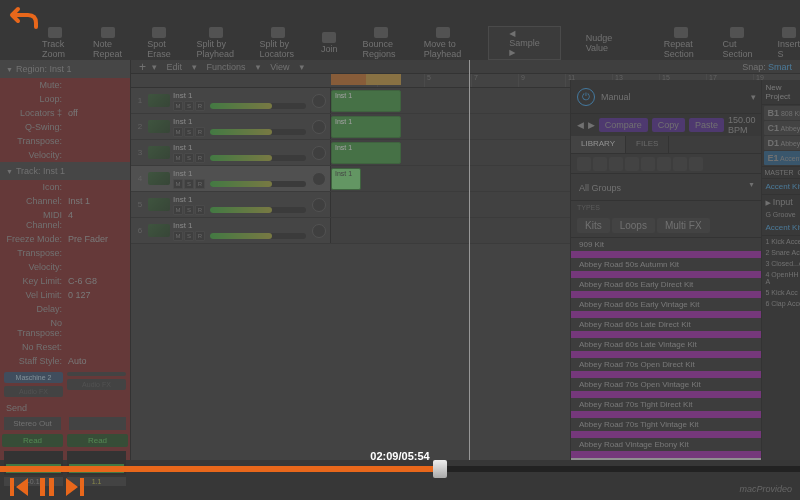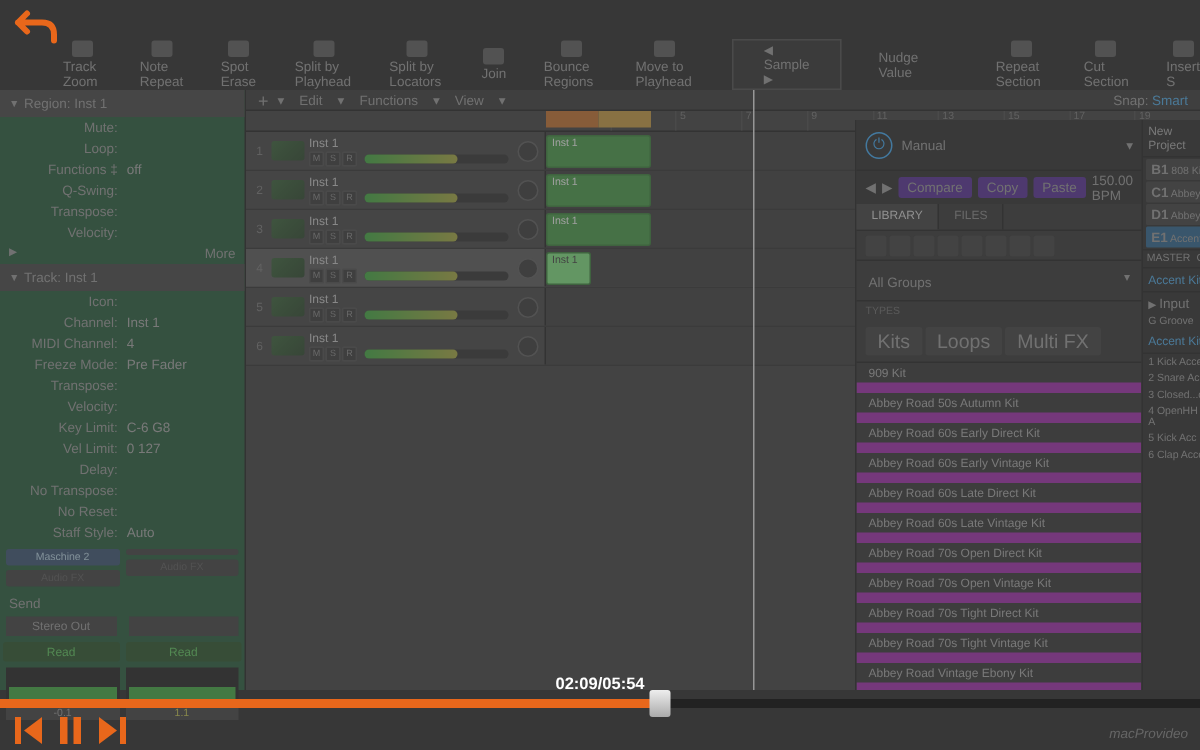--- a/index.html
+++ b/index.html
@@ -9,21 +9,21 @@
 .back-btn svg{width:36px;height:36px}
 
 .toolbar{position:absolute;top:28px;left:42px;right:0;height:30px;display:flex;gap:25px;align-items:center;font-size:7px;color:#888}
 .tool{display:flex;flex-direction:column;align-items:center;gap:1px}
 .tool-icon{width:14px;height:11px;background:#555;border-radius:2px}
 .sample{padding:2px 20px;border:1px solid #444;background:#222;font-size:8px}
 
 .main{position:absolute;top:60px;left:0;right:0;bottom:40px;display:flex;background:#2a2a2a}
 
 
-.inspector{width:164px;background:#14532d;border-right:1px solid #111;display:flex;flex-direction:column;font-size:8px}
+.inspector{width:131px;background:#7f1d1d;border-right:1px solid #111;display:flex;flex-direction:column;font-size:8px}
 .insp-hdr{background:#3a3a3a;padding:4px 6px;font-size:9px;color:#ccc;display:flex;align-items:center;gap:3px}
 .tri{font-size:7px}
 .insp-row{padding:2px 6px;display:flex;justify-content:space-between;color:#888;font-size:8px}
 .insp-row .lbl{text-align:right;flex:1;margin-right:6px}
 .insp-row .val{flex:1;color:#aaa}
 .fx-area{display:flex;gap:4px;padding:4px}
 .fx-col{flex:1;display:flex;flex-direction:column;gap:3px}
 .fx-slot{background:#2e4a6e;border-radius:2px;padding:2px 4px;font-size:7px;color:#bde;text-align:center}
 .fx-slot.empty{background:#333;color:#555}
 .out-box{background:#333;padding:2px 4px;margin:2px 4px;font-size:8px;text-align:center}
@@ -70,21 +70,21 @@
 .pwr{width:18px;height:18px;border-radius:50%;border:1px solid #3af;display:flex;align-items:center;justify-content:center;color:#3af;font-size:10px}
 .lib-ctrl{height:22px;display:flex;gap:4px;align-items:center;padding:0 6px;background:#1e1e1e;font-size:8px}
 .lib-ctrl .btn{padding:2px 6px;background:#4c1d95;border-radius:2px}
 .lib-tabs{display:flex;height:18px;border-bottom:1px solid #111}
 .lib-tab{padding:3px 10px;font-size:8px;color:#888;border-right:1px solid #111}
 .lib-tab.active{background:#333;color:#ddd}
 .lib-icons{height:20px;display:flex;gap:2px;padding:3px 6px;border-bottom:1px solid #111}
 .lib-icons span{width:14px;height:14px;background:#333;border-radius:2px}
 .lib-title{padding:6px 8px;font-size:12px;color:#ddd;border-bottom:1px solid #111}
 .lib-types{display:flex;gap:2px;padding:4px 6px;border-bottom:1px solid #111}
-.lib-types span{padding:2px 8px;background:#333;font-size:13px;border-radius:2px}
+.lib-types span{padding:2px 8px;background:#333;font-size:10px;border-radius:2px}
 .lib-list{flex:1;overflow:hidden}
 .lib-item{padding:2px 8px;font-size:8px;color:#aaa;border-bottom:7px solid #a21caf}
 .lib-item.sel{background:#ddd;color:#222}
 .side-col{width:45px;background:#1e1e1e;border-left:1px solid #111;font-size:7px;display:flex;flex-direction:column}
 .side-hdr{padding:3px;color:#aaa;border-bottom:1px solid #111;font-size:8px}
 .side-item{padding:2px 3px;margin:1px 2px;background:#333;border-radius:1px;font-size:7px;overflow:hidden;white-space:nowrap}
 .side-item.b{background:#1e5e8e}
 .side-title{padding:3px;color:#4ae;font-size:8px;border-bottom:1px solid #111}
 .side-sub{padding:2px 3px;font-size:7px;color:#999}
 
@@ -174,39 +174,35 @@
     <div id="region-rows">
         <div class="insp-row">
           <span class="lbl">Mute:</span>
           <span class="val"></span>
         </div>
         <div class="insp-row">
           <span class="lbl">Loop:</span>
           <span class="val"></span>
         </div>
         <div class="insp-row">
-          <span class="lbl">Functions ‡</span>
+          <span class="lbl">Locators ‡</span>
           <span class="val">off</span>
         </div>
         <div class="insp-row">
           <span class="lbl">Q-Swing:</span>
           <span class="val"></span>
         </div>
         <div class="insp-row">
           <span class="lbl">Transpose:</span>
           <span class="val"></span>
         </div>
         <div class="insp-row">
           <span class="lbl">Velocity:</span>
           <span class="val"></span>
         </div>
-      </div>
-    <div class="insp-row">
-        <span class="tri">▶</span>
-        <span>More</span>
       </div>
     <div class="insp-hdr">
         <span class="tri">▼</span>
         <span>Track: Inst 1</span>
       </div>
     <div id="track-rows">
         <div class="insp-row">
           <span class="lbl">Icon:</span>
           <span class="val"></span>
         </div>

